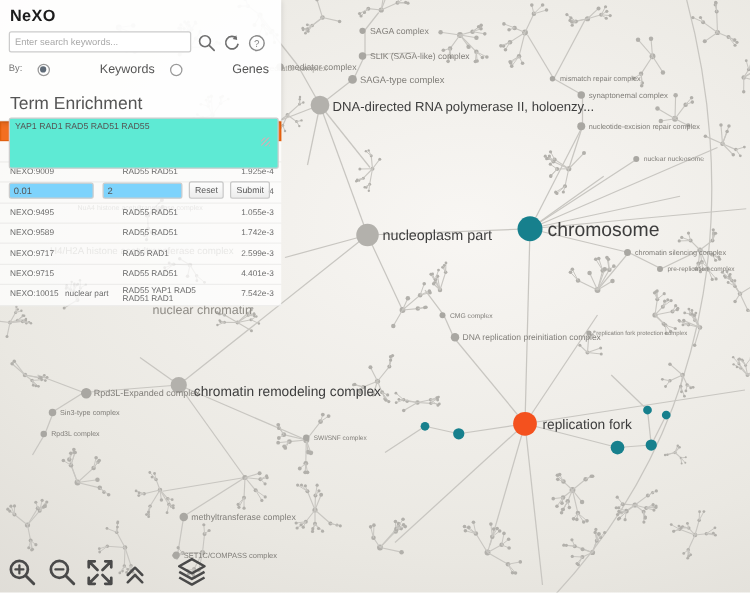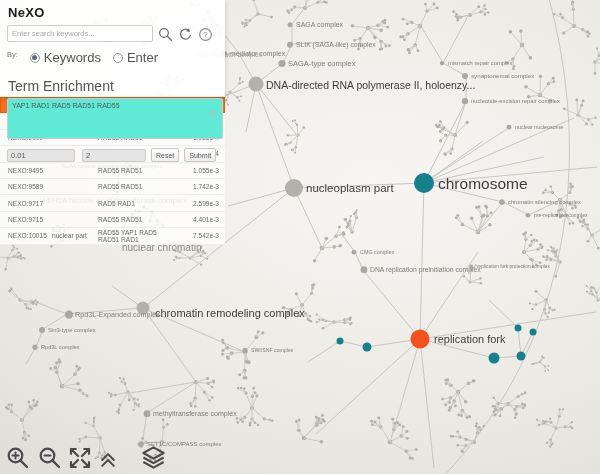--- a/index.html
+++ b/index.html
@@ -22,31 +22,31 @@
   .search-input{
     width:136px;height:13px;border:1px solid #ccc;border-radius:2px;background:#fff;
     font-size:7.5px;color:#555;padding:1px 4px;outline:none;
   }
   .search-input::placeholder{color:#a9a9a9;}
   .icon-btn{width:15px;height:15px;margin-left:5px;cursor:pointer;flex:none;}
   .by-row{display:flex;margin-top:8px;font-size:7.5px;color:#777;}
   .radio{display:flex;align-items:center;margin-left:12px;cursor:pointer;}
   .radio .circ{width:8px;height:8px;border:1px solid #9a9a9a;border-radius:50%;background:#fff;position:relative;margin-right:4px;}
   .radio.selected .circ:after{content:"";position:absolute;left:1.5px;top:1.5px;width:5px;height:5px;border-radius:50%;background:#5f6b77;}
-  .radio .rlabel{font-size:13px;color:#555;}
+  .radio .rlabel{font-size:10px;color:#555;margin-left:36px;}
   .te-heading{font-size:14px;color:#555;margin:13px 0 4px 1px;}
   .te-textarea{
     width:206px;height:33px;border:1px solid #ccc;border-radius:2px;background:#5eead4;
     font-size:7px;color:#555;padding:3px 4px;resize:none;outline:none;
     font-family:"Liberation Sans","DejaVu Sans",sans-serif;position:relative;
   }
   .resize-grip{position:absolute;right:9px;top:110px;width:7px;height:7px;pointer-events:none;
     background:repeating-linear-gradient(135deg,transparent,transparent 1.5px,#bbb 1.5px,#bbb 2.5px);}
   .param-row{display:flex;align-items:center;margin-top:5px;}
-  .num-input{height:11px;border:1px solid #ccc;border-radius:2px;background:#e5e5e5;font-size:7.5px;color:#555;padding:0 3px;outline:none;}
+  .num-input{height:11px;border:1px solid #ccc;border-radius:2px;background:#7dd3fc;font-size:7.5px;color:#555;padding:0 3px;outline:none;}
   .num-1{width:60px;}
   .num-2{width:56px;margin-left:7px;}
   .btn{
     height:14px;margin-left:5px;padding:0 4px;border:1px solid #c7c7c7;border-radius:2px;
     background:linear-gradient(#fdfdfd,#ededed);font-size:7px;color:#555;cursor:pointer;
     font-family:"Liberation Sans","DejaVu Sans",sans-serif;
   }
   
   .results{width:225px;}
   .result-row{
@@ -1725,21 +1725,21 @@
     </div>
 
     <div class="by-row">
       <span>By:</span>
       <span class="radio selected" id="radio-keywords">
         <span class="circ"></span>
         <span class="rlabel">Keywords</span>
       </span>
       <span class="radio" id="radio-genes">
         <span class="circ"></span>
-        <span class="rlabel">Enter</span>
+        <span class="rlabel">Genes</span>
       </span>
     </div>
 
     <div class="te-heading">Term Enrichment</div>
     <textarea class="te-textarea" style="">YAP1 RAD1 RAD5 RAD51 RAD55</textarea>
     <div class="resize-grip"></div>
 
     <div class="param-row">
       <input class="num-input num-1" value="0.01" style="">
       <input class="num-input num-2" value="2" style="">

